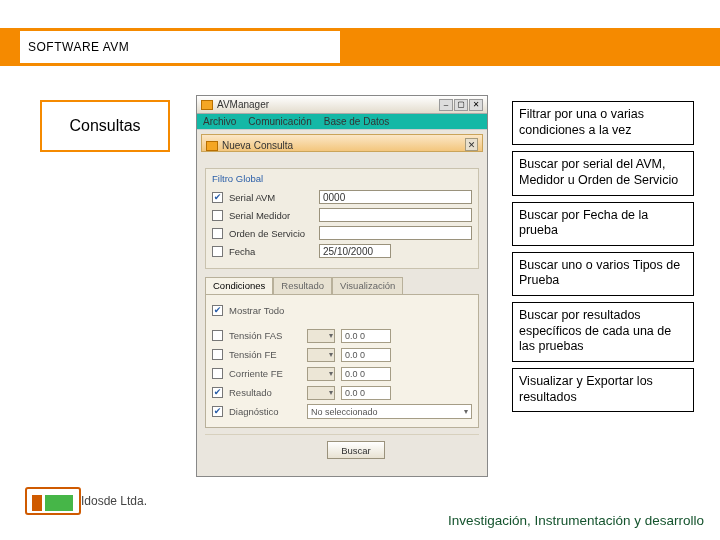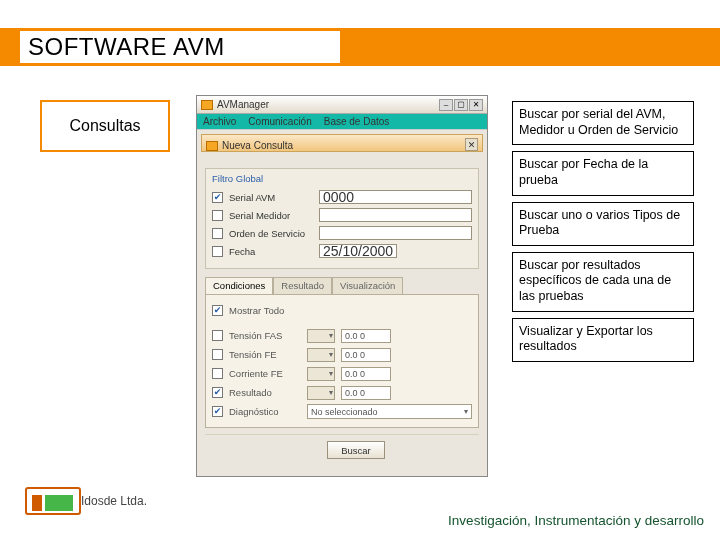--- a/index.html
+++ b/index.html
@@ -19,21 +19,21 @@
     width: 720px; height: 38px;
     background: #f58a00;
   }
   .header-inner {
     position: absolute;
     left: 20px; top: 31px;
     width: 320px; height: 32px;
     background: #fff;
     display: flex; align-items: center;
     padding-left: 8px;
-    font-size: 24px;
+    font-size: 12px;
     letter-spacing: 0.5px;
     color: #000;
   }
   .consultas-box {
     position: absolute;
     left: 40px; top: 100px;
     width: 130px; height: 52px;
     border: 2px solid #f58a00;
     display: flex; align-items: center; justify-content: center;
     font-size: 16px;
@@ -95,21 +95,21 @@
     margin:6px 8px 0 8px;
     border:1px solid #c9c2ae;
     background:#f1ede2;
     padding:6px 6px 8px 6px;
   }
   .group-title{ color:#2a5ea8;font-size:9.5px;margin:-2px 0 4px 0;}
   .row { display:flex; align-items:center; gap:6px; height:18px;}
   .chk { width:11px;height:11px;border:1px solid #777;background:#fff;display:inline-flex;align-items:center;justify-content:center;font-size:9px;color:#2a5ea8;}
   .chk.on::after{content:"✔";font-size:9px;line-height:9px;}
   .lbl { color:#333; font-size:9.5px; width:84px;}
-  .txt { flex:1; height:14px; border:1px solid #9a927c; background:#fff; padding:0 3px; font-size:14px; color:#333; display:flex;align-items:center;}
+  .txt { flex:1; height:14px; border:1px solid #9a927c; background:#fff; padding:0 3px; font-size:10px; color:#333; display:flex;align-items:center;}
   .tabs {
     margin:8px 8px 0 8px;
     display:flex; gap:0; font-size:9.5px;
   }
   .tab {
     padding:2px 7px 3px 7px;
     border:1px solid #b8b09a;
     border-bottom:none;
     background:#e7e1d1;
     color:#666;
@@ -143,20 +143,21 @@
 </style>
 </head>
 <body>
 
 <div class="header-bar"></div>
 <div class="header-inner">SOFTWARE AVM</div>
 
 <div class="consultas-box">Consultas</div>
 
 <div class="notes">
+  <div class="note">Filtrar por una o varias condiciones a la vez</div>
   <div class="note">Buscar por serial del AVM, Medidor u Orden de Servicio</div>
   <div class="note">Buscar por Fecha de la prueba</div>
   <div class="note">Buscar uno o varios Tipos de Prueba</div>
   <div class="note">Buscar por resultados específicos de cada una de las pruebas</div>
   <div class="note">Visualizar y Exportar los resultados</div>
 </div>
 
 <div class="appwin">
   <div class="titlebar">
     <span class="folder-ico"></span>

